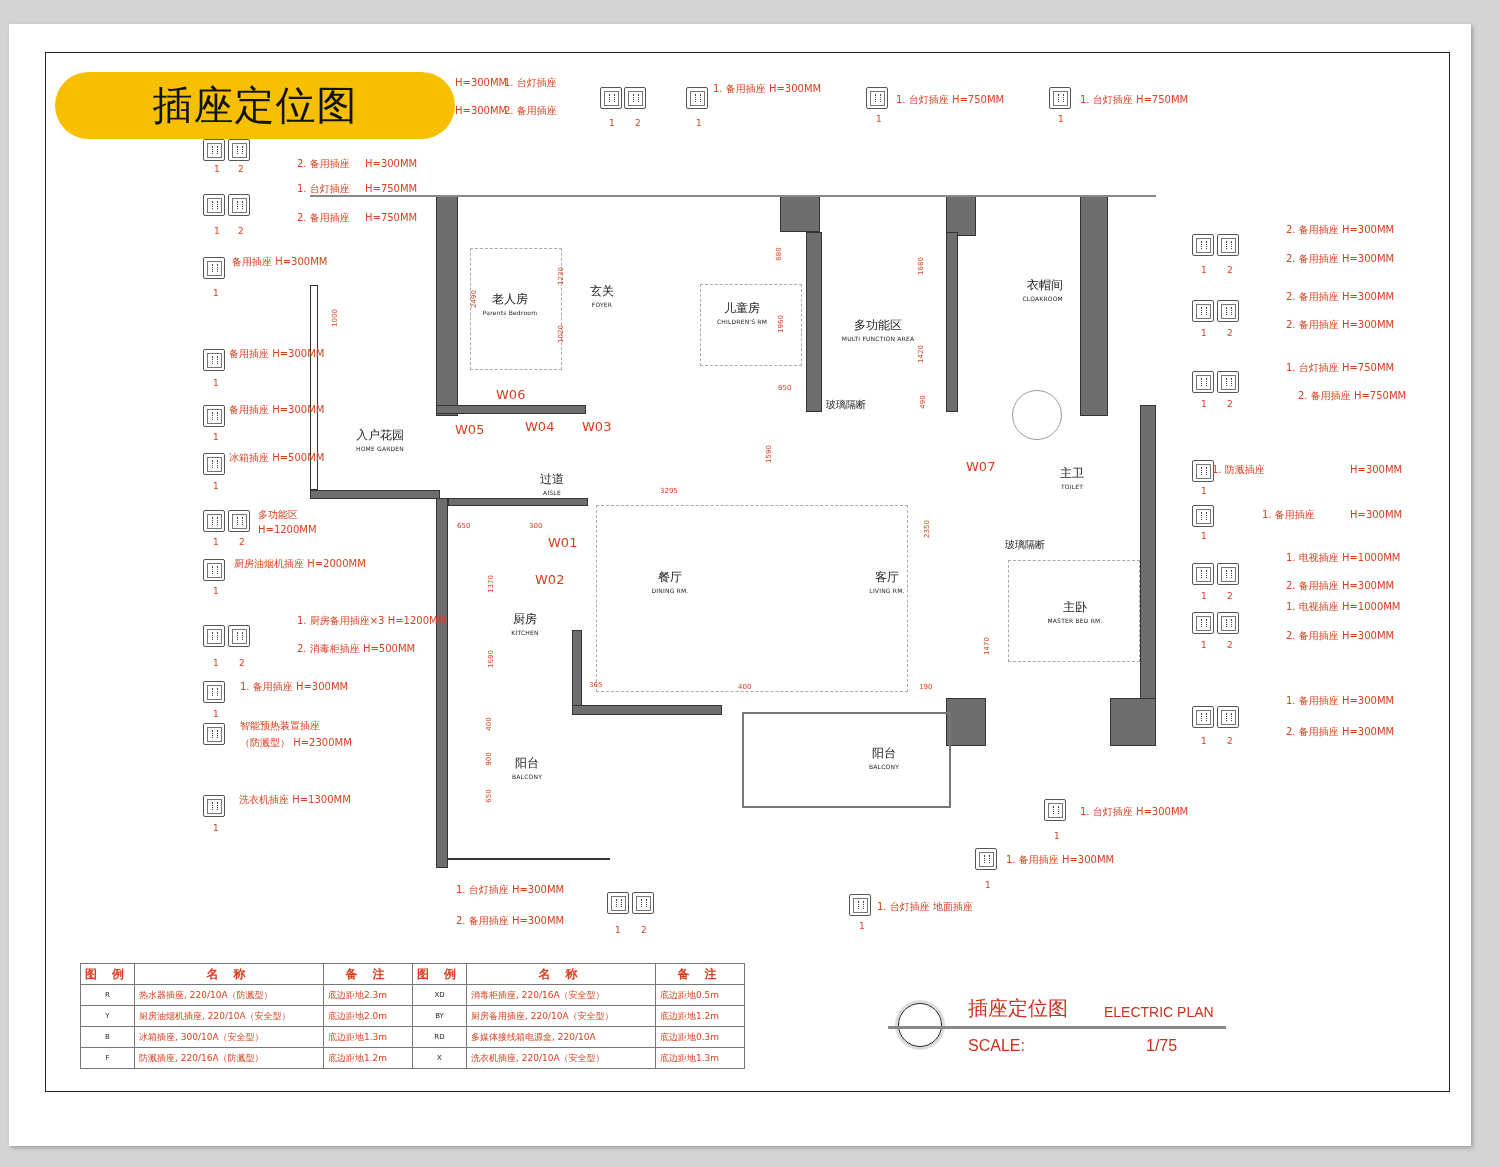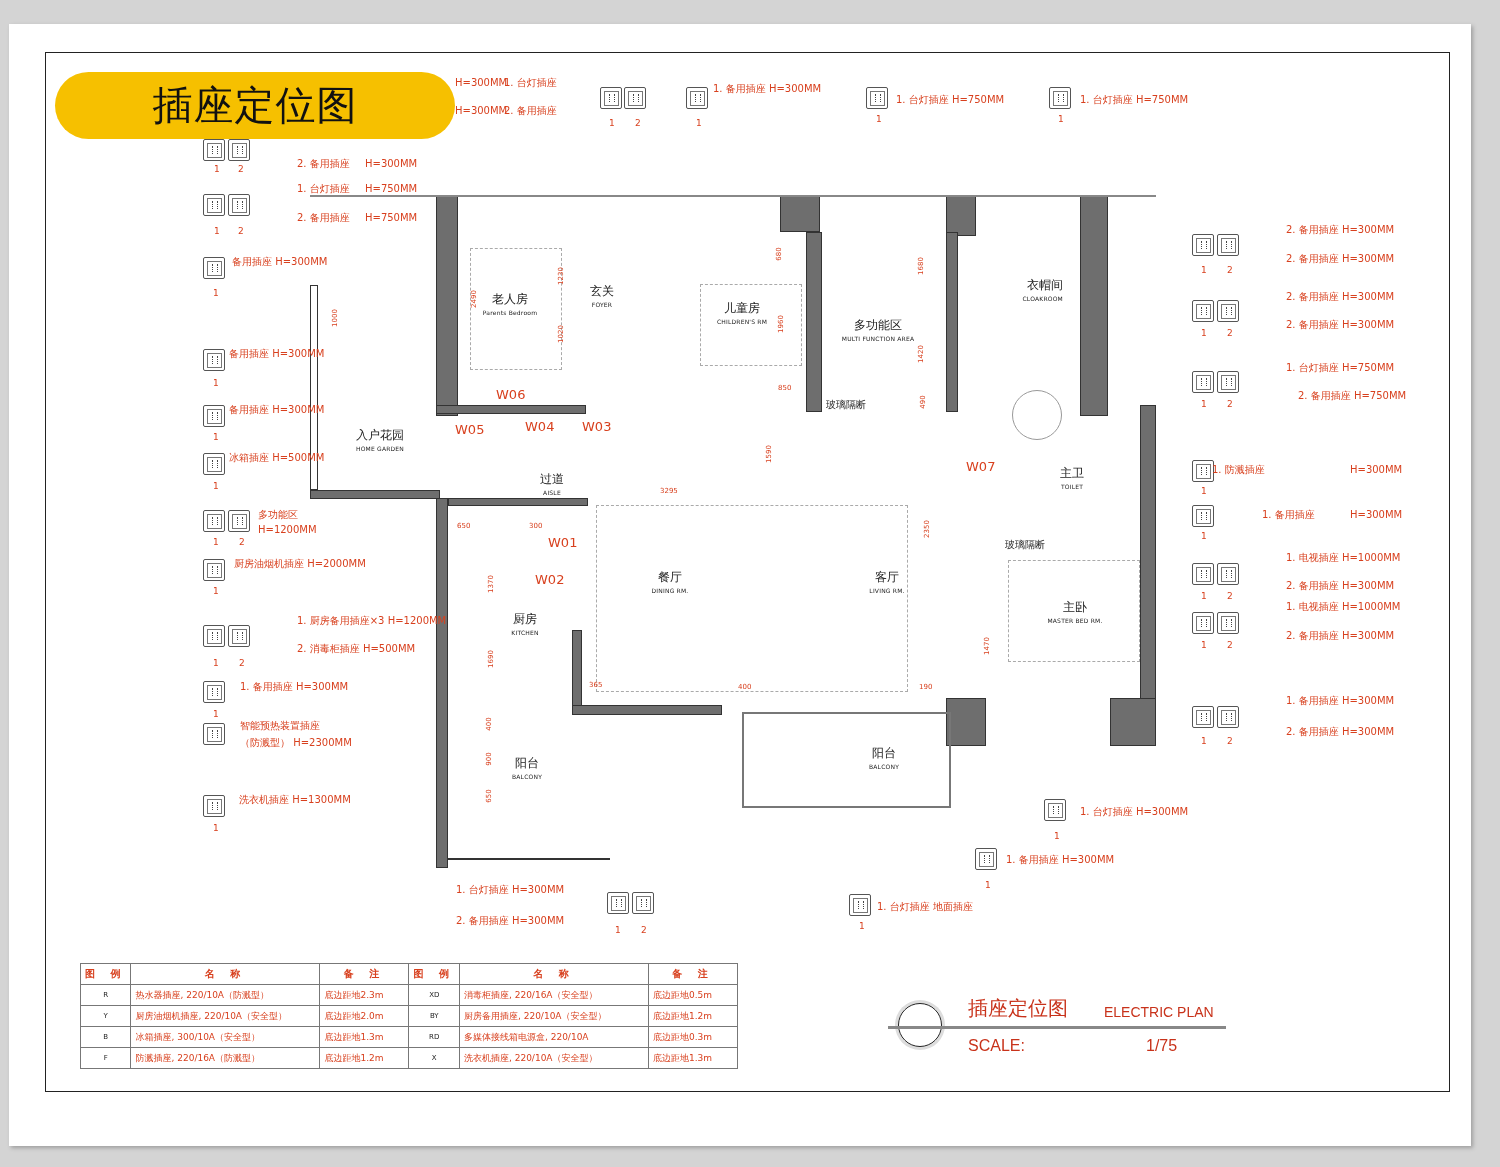--- a/index.html
+++ b/index.html
@@ -13,21 +13,21 @@
   .sock::after{content:"";position:absolute;left:3px;top:3px;width:13px;height:13px;border:1px solid #777;}
   .sock i{position:absolute;left:8px;top:6px;width:4px;height:8px;border-left:1px dotted #444;border-right:1px dotted #444;}
   .room{position:absolute;text-align:center;color:#222;font-size:12px;line-height:14px;}
   .room small{display:block;font-size:6px;letter-spacing:.2px;}
   .wcode{position:absolute;color:#d8401e;font-size:13px;}
   .wall{position:absolute;background:#6e6e6e;border:1px solid #333;box-sizing:border-box;}
   .line{position:absolute;border:0 solid #333;}
   .dim{position:absolute;color:#d8401e;font-size:7px;}
   table.legend{position:absolute;left:80px;top:963px;border-collapse:collapse;font-size:9px;color:#d8401e;}
   table.legend td,table.legend th{border:1px solid #777;height:20px;padding:0 4px;white-space:nowrap;}
-  table.legend th{font-weight:bold;font-size:10px;letter-spacing:6px;}
+  table.legend th{font-weight:bold;font-size:12px;letter-spacing:6px;font-family:Liberation Serif, serif;}
   .sym{display:inline-block;width:12px;height:6px;background:#c8321a;border-radius:0 0 6px 6px;vertical-align:middle;}
   .titleblock{position:absolute;left:888px;top:995px;width:340px;height:60px;}
 </style>
 </head>
 <body>
 
 <div class="sheet"></div>
 <div class="frame"></div>
 
 <div class="banner">插座定位图</div>

